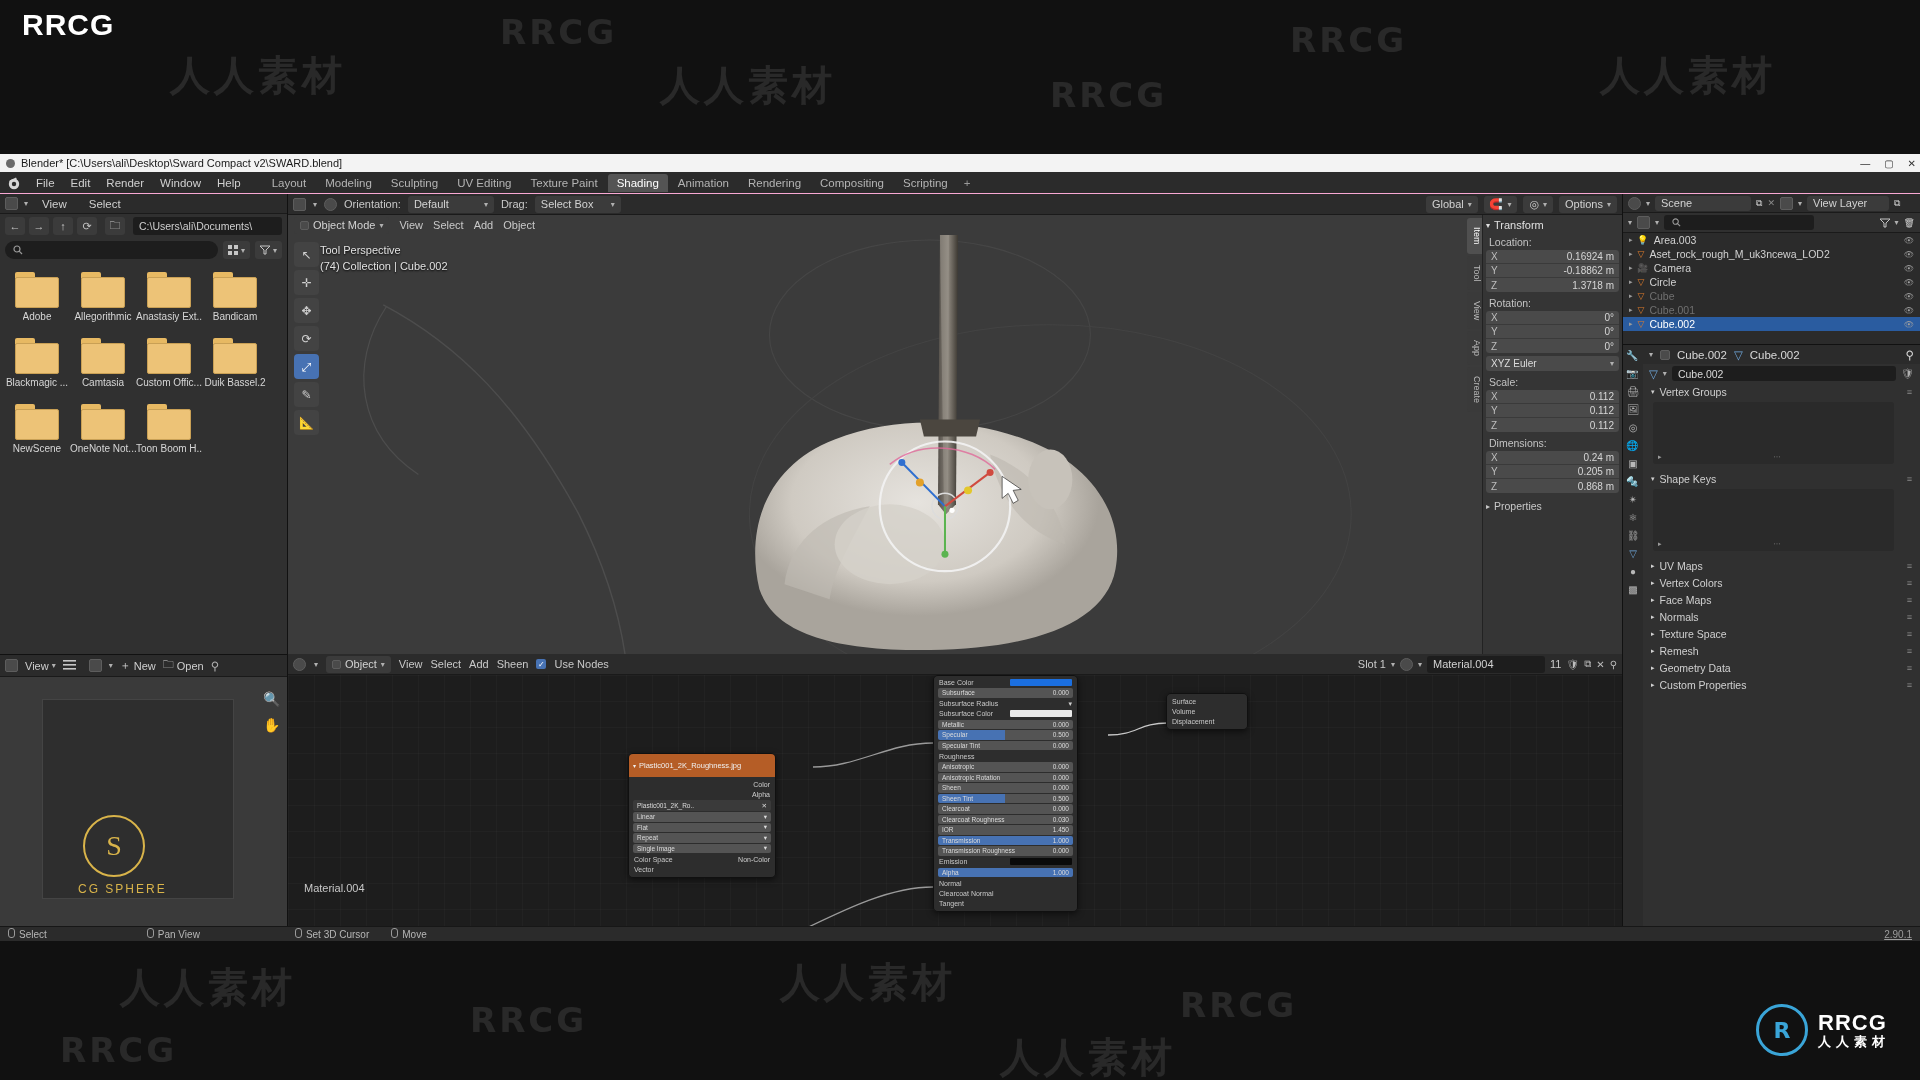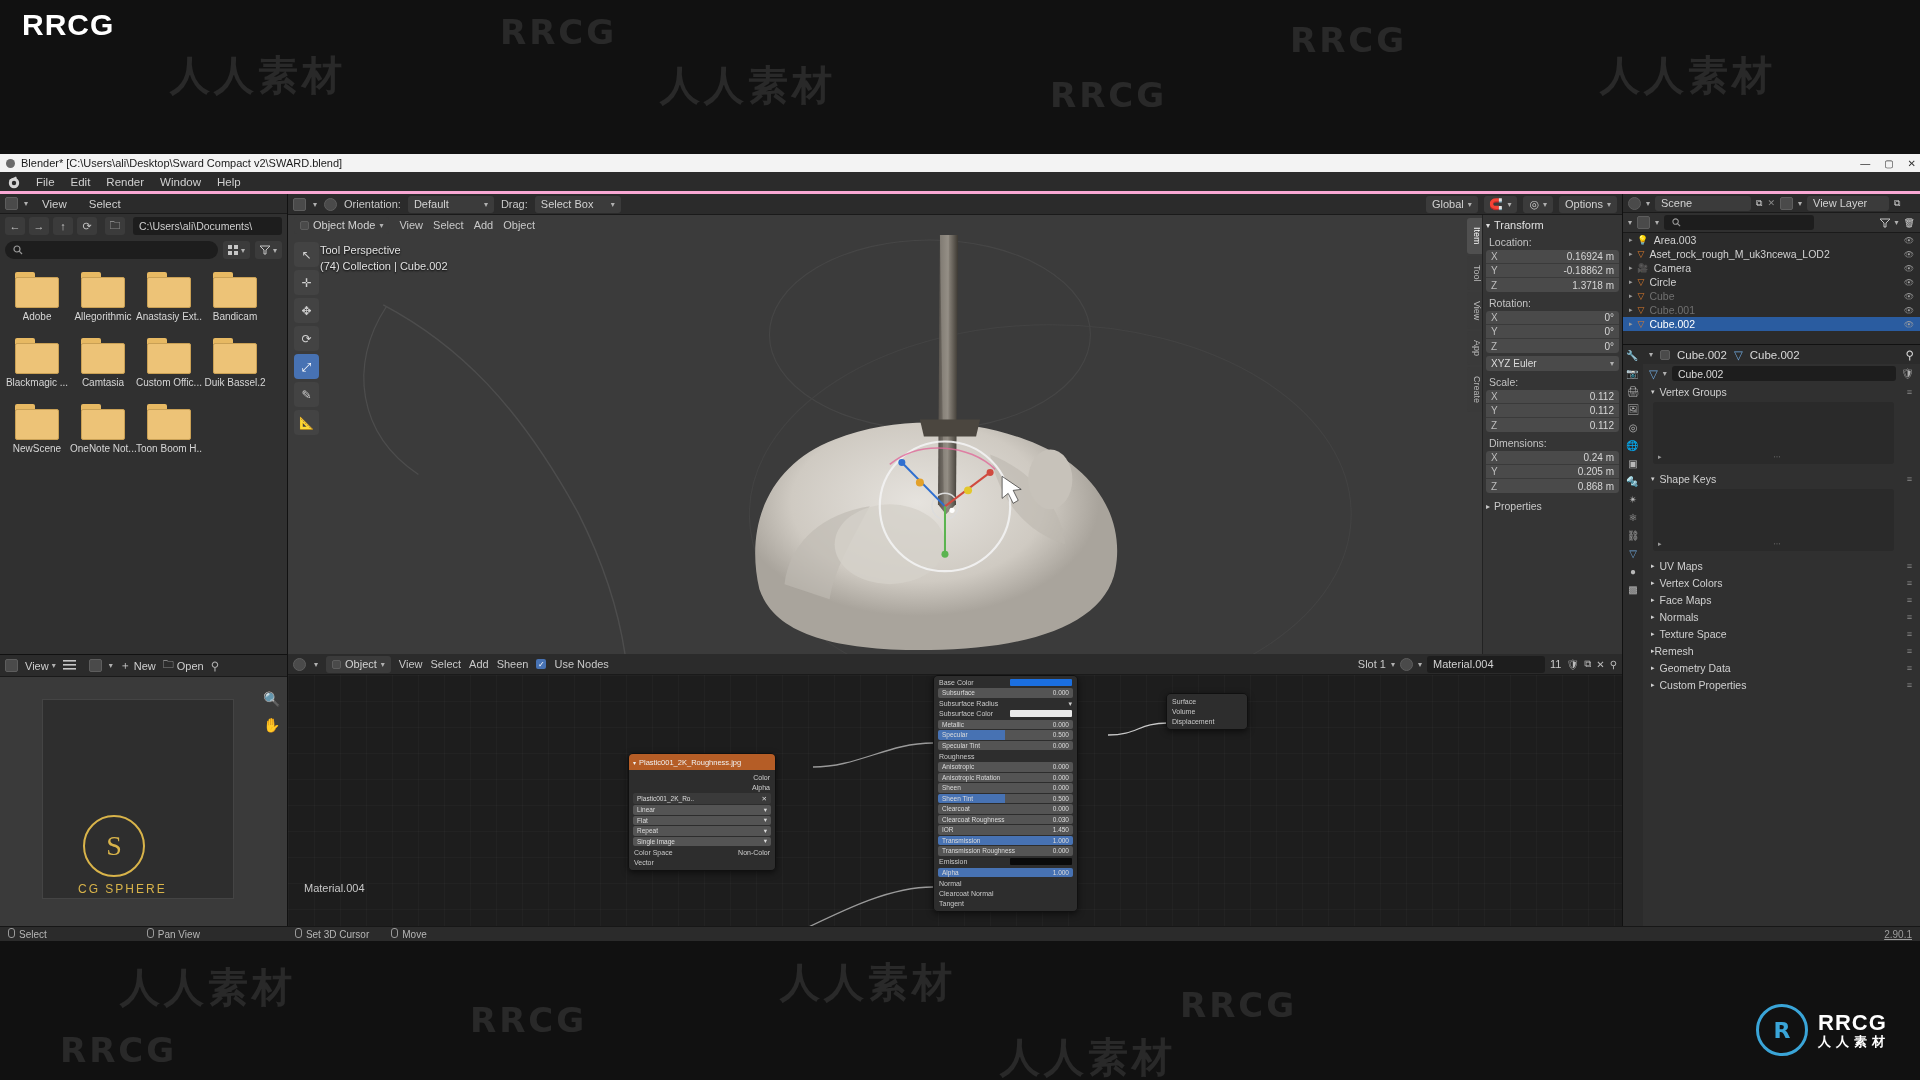--- a/index.html
+++ b/index.html
@@ -17,21 +17,21 @@
   #blender { position:absolute; left:0; top:154px; width:1920px; height:787px; z-index:5;
              background:#4c1d95; color:#d8d8d8; font-size:11.5px; }
 
   
   #titlebar { height:18px; background:#f3f3f3; color:#1a1a1a; font-size:11px;
               display:flex; align-items:center; padding:0 6px; position:relative; }
   #titlebar .tdot { width:9px;height:9px;border-radius:50%;background:#6a6a6a;margin-right:6px;flex:none;}
   #winctl { position:absolute; right:4px; top:0; height:18px; display:flex; align-items:center; gap:14px; font-size:10px; color:#333; }
 
   
-  #topbar { height:22px; background:#2b2b2b; display:flex; align-items:center; padding:0 4px; gap:0; border-bottom:3px solid #f9a8d4;}
+  #topbar { height:22px; background:#2b2b2b; display:flex; align-items:center; padding:0 4px; gap:0; border-bottom:1px solid #f9a8d4;}
   .blender-logo { width:16px;height:16px;margin:0 6px 0 2px; flex:none; }
   .menu-item { padding:2px 8px; font-size:11.5px; color:#d0d0d0; border-radius:3px; white-space:nowrap; }
   .tabs { display:flex; align-items:center; margin-left:14px; gap:1px; }
   .wtab { padding:3px 9px; font-size:11.5px; color:#b4b4b4; border-radius:3px 3px 0 0; white-space:nowrap;}
   .wtab.active { background:#545454; color:#fff; }
   .wtab.plus { color:#9a9a9a; padding:3px 6px; }
   #topbar-right { margin-left:auto; display:flex; align-items:center; gap:6px; padding-right:6px; font-size:10px; color:#aaa;}
 
   
   #main { position:absolute; top:40px; left:0; right:0; bottom:15px; display:flex; }
@@ -117,21 +117,21 @@
                background-image:linear-gradient(rgba(255,255,255,0.022) 1px, transparent 1px),
                                 linear-gradient(90deg, rgba(255,255,255,0.022) 1px, transparent 1px);
                background-size:26px 26px; overflow:hidden;}
   .sh-matname { position:absolute; left:16px; bottom:32px; font-size:11px; color:#c8c8c8; z-index:2;}
   .chkbox { width:10px;height:10px;background:#4772b3;border-radius:2px;display:inline-flex;align-items:center;
             justify-content:center;color:#fff;font-size:8px; flex:none;}
 
   
   .node { position:absolute; border-radius:5px; box-shadow:0 2px 6px rgba(0,0,0,.55); font-size:7.5px; overflow:hidden;
           border:1px solid #101010;}
-  .node-hdr { height:16px; display:flex; align-items:center; gap:3px; padding:0 4px; font-size:7.5px; color:#f0f0f0;}
+  .node-hdr { height:23px; display:flex; align-items:center; gap:3px; padding:0 4px; font-size:7.5px; color:#f0f0f0;}
   .node-body { background:#2d2d2d; padding:2px 0 3px; }
   .nrow { height:10px; display:flex; align-items:center; justify-content:space-between; padding:0 5px; color:#d0d0d0; font-size:7px;}
   .nrow.slot-out { justify-content:flex-end;}
   .nfield { height:9.5px; border-radius:2px; display:flex; align-items:center; justify-content:space-between;
             padding:0 4px; font-size:6.5px; color:#dcdcdc; background:#545454; margin:1px 4px;}
   .nfield.dark { background:#3a3a3a;}
   .nlabel { color:#c9c9c9; font-size:7px;}
 
   
   #statusbar { position:absolute; bottom:0; left:0; right:0; height:15px; background:#2b2b2b; display:flex; align-items:center;
@@ -186,20 +186,33 @@
       <circle cx="8" cy="9" r="5.2" fill="#d6d6d6"></circle>
         <circle cx="8" cy="9" r="2.2" fill="#2b2b2b"></circle>
       <path d="M3 6 L10 2.5 L11 4.5 L4.5 7.5 Z" fill="#d6d6d6"></path>
     </svg>
     <div id="menus" style="display: flex;">
         <span class="menu-item">File</span>
         <span class="menu-item">Edit</span>
         <span class="menu-item">Render</span>
         <span class="menu-item">Window</span>
         <span class="menu-item">Help</span>
+      </div>
+    <div class="tabs" id="wtabs">
+        <span class="wtab">Layout</span>
+        <span class="wtab">Modeling</span>
+        <span class="wtab">Sculpting</span>
+        <span class="wtab">UV Editing</span>
+        <span class="wtab">Texture Paint</span>
+        <span class="wtab active">Shading</span>
+        <span class="wtab">Animation</span>
+        <span class="wtab">Rendering</span>
+        <span class="wtab">Compositing</span>
+        <span class="wtab">Scripting</span>
+        <span class="wtab plus">+</span>
       </div>
     <div id="topbar-right">
       <span></span>
     </div>
   </div>
 
   <div id="main">
 
     <div id="leftcol">
 
@@ -913,21 +926,21 @@
               <div style="height: 17px; display: flex; align-items: center; gap: 5px; font-size: 10.5px; color: rgb(208, 208, 208); padding: 0px 4px;">
                 <span style="font-size:7px;">▸</span>
                 <span>Normals</span>
                 <span style="margin-left:auto;color:#8a8a8a;font-size:9px;">≡</span>
               </div>
               <div style="height: 17px; display: flex; align-items: center; gap: 5px; font-size: 10.5px; color: rgb(208, 208, 208); padding: 0px 4px;">
                 <span style="font-size:7px;">▸</span>
                 <span>Texture Space</span>
                 <span style="margin-left:auto;color:#8a8a8a;font-size:9px;">≡</span>
               </div>
-              <div style="height: 17px; display: flex; align-items: center; font-size: 10.5px; color: rgb(208, 208, 208); padding: 0px 4px;">
+              <div style="height: 17px; display: flex; align-items: center; gap: 5px; font-size: 10.5px; color: rgb(208, 208, 208); padding: 0px 4px;">
                 <span style="font-size:7px;">▸</span>
                 <span>Remesh</span>
                 <span style="margin-left:auto;color:#8a8a8a;font-size:9px;">≡</span>
               </div>
               <div style="height: 17px; display: flex; align-items: center; gap: 5px; font-size: 10.5px; color: rgb(208, 208, 208); padding: 0px 4px;">
                 <span style="font-size:7px;">▸</span>
                 <span>Geometry Data</span>
                 <span style="margin-left:auto;color:#8a8a8a;font-size:9px;">≡</span>
               </div>
               <div style="height: 17px; display: flex; align-items: center; gap: 5px; font-size: 10.5px; color: rgb(208, 208, 208); padding: 0px 4px;">

